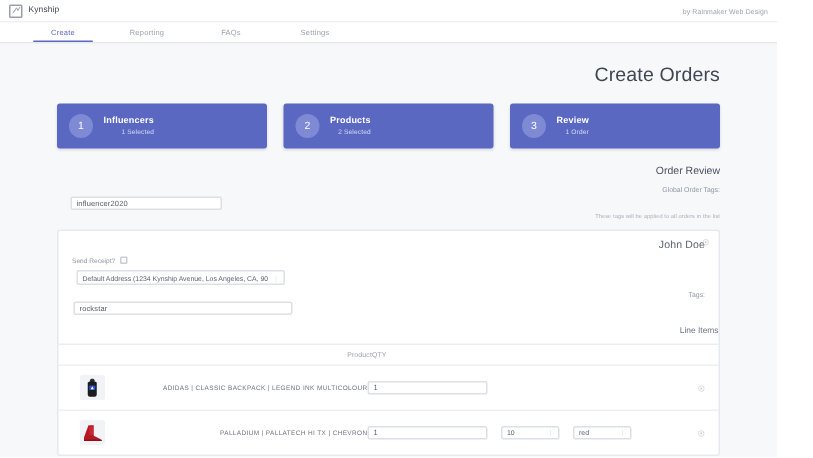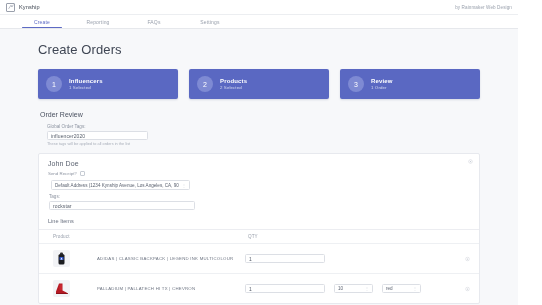--- a/index.html
+++ b/index.html
@@ -2,21 +2,21 @@
 <html><head>
 <meta charset="utf-8">
 <style>
   * { box-sizing: border-box; margin: 0; padding: 0; }
   html, body {
     width: 542px; height: 305px;
     font-family: "Liberation Sans", sans-serif;
     background: #ffffff;
     overflow: hidden;
   }
-  .app { position: relative; width: 518px; height: 305px; background: #f7f8fa; }
+  .app { position: relative; width: 518px; height: 305px; background: #f7f8fa; text-align: right; }
 
   
   .topbar {
     height: 15px; background: #ffffff;
     display: flex; align-items: center; justify-content: space-between;
     padding: 0 6px; border-bottom: 1px solid #eceef1;
   }
   .brand { display: flex; align-items: center; gap: 4px; }
   .brand-mark {
     width: 9px; height: 9px; border: 1px solid #9aa0ac; border-radius: 1px;

